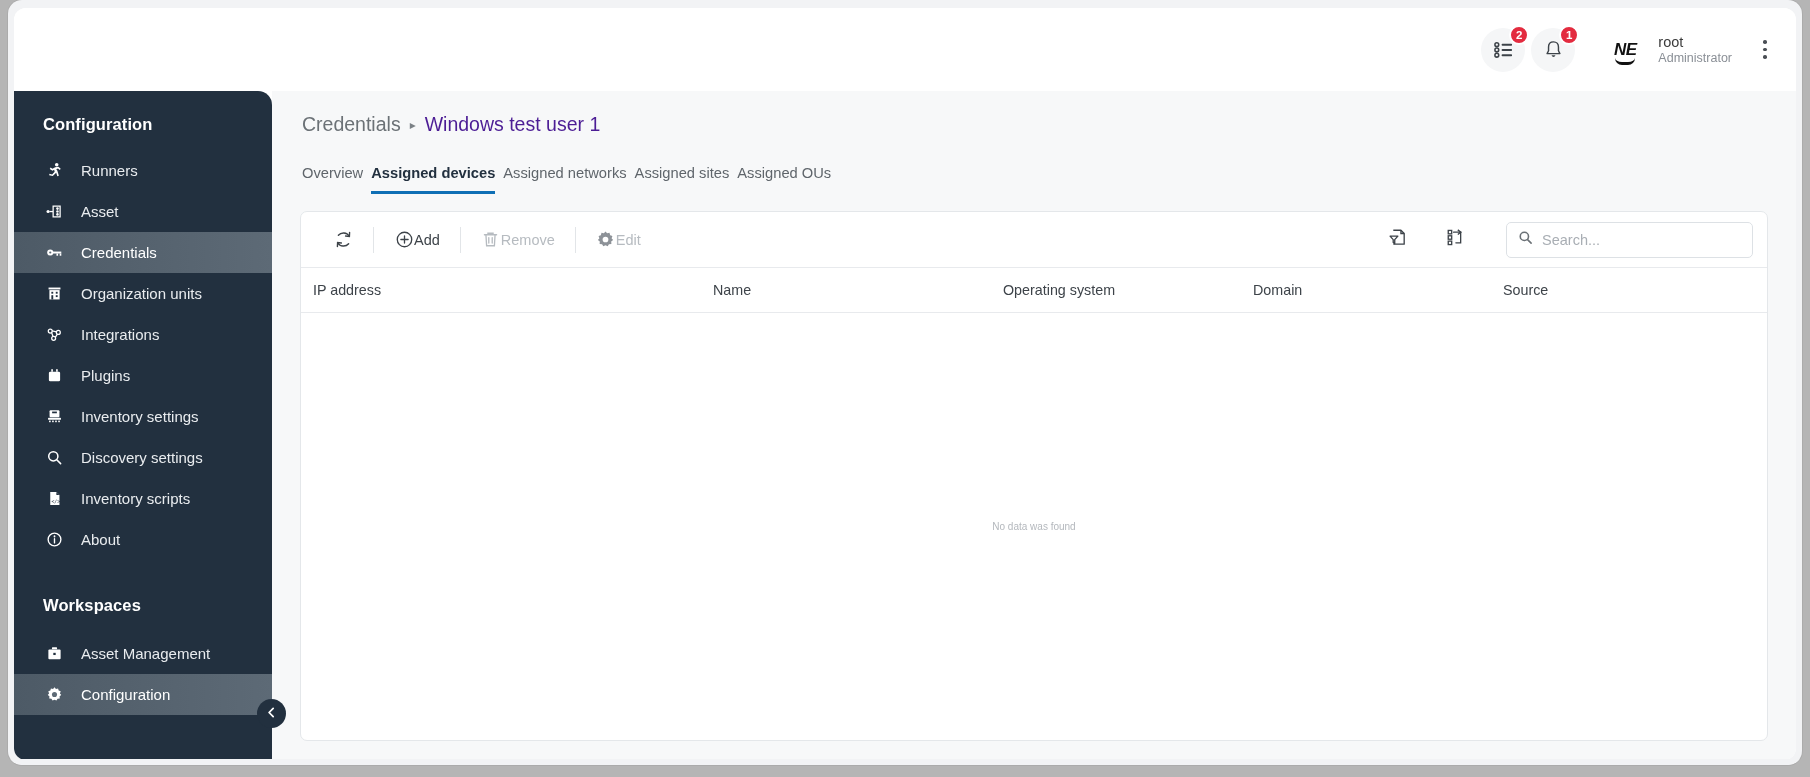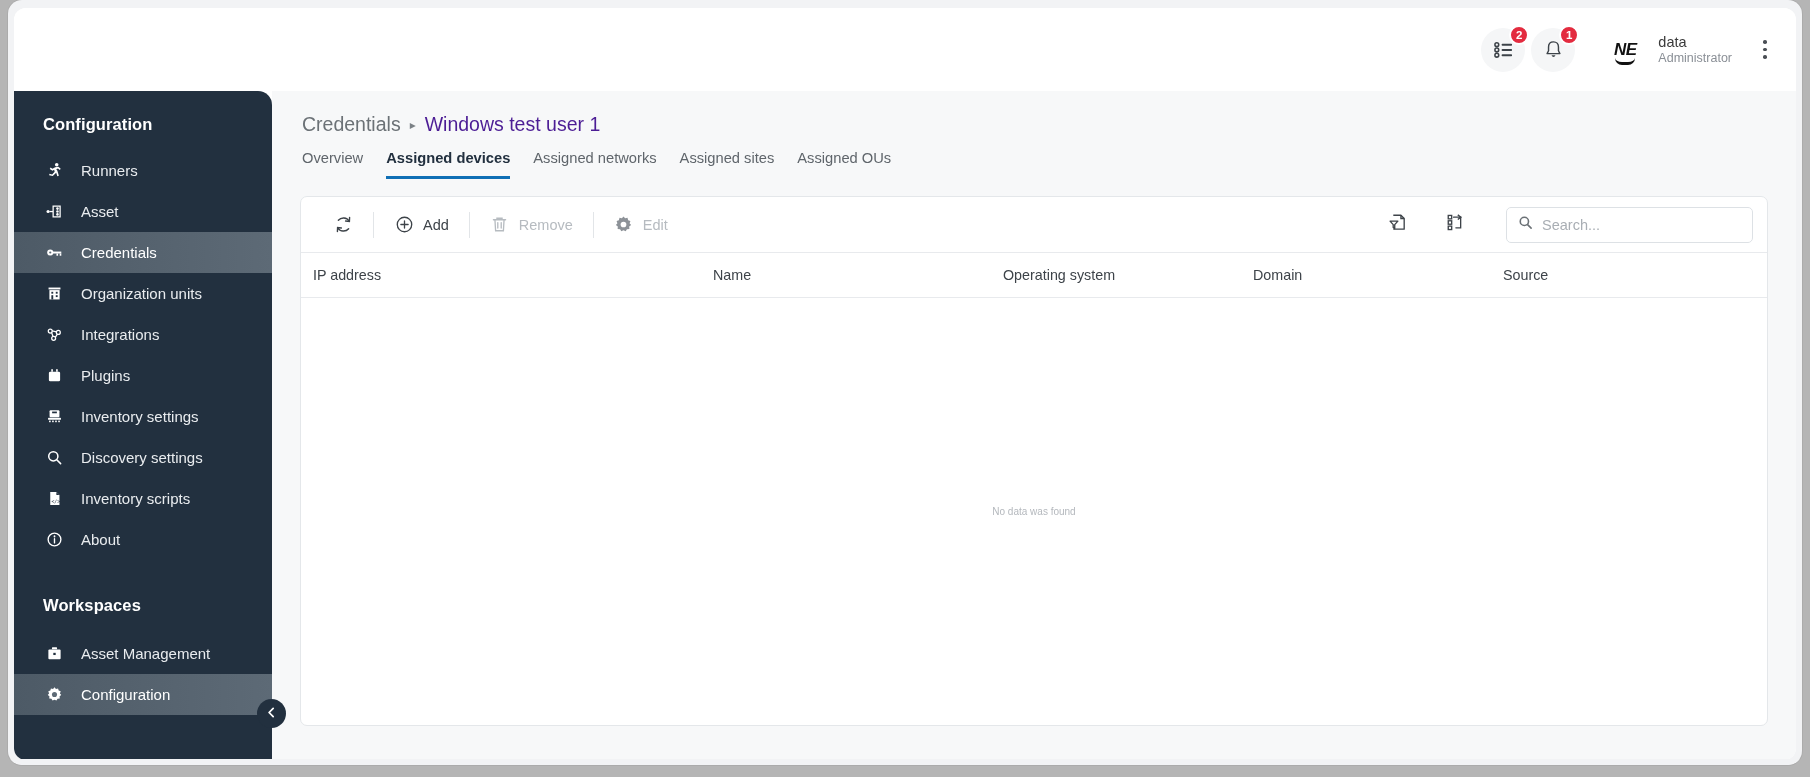--- a/index.html
+++ b/index.html
@@ -227,22 +227,22 @@
     align-items: center;
     gap: 9px;
     padding-left: 2px;
   }
   #breadcrumb .crumb-root { color: #6b7176; }
   #breadcrumb .crumb-sep { color: #7b8186; font-size: 12px; }
   #breadcrumb .crumb-leaf { color: #4c1d95; }
 
   #tabs {
     display: flex;
-    gap: 23px;
-    margin-top: 14px;
+    gap: 8px;
+    margin-top: 29px;
     padding-left: 2px;
     border-bottom: 1px solid transparent;
   }
   .tab {
     font-size: 14.7px;
     color: #5f656b;
     padding-bottom: 10px;
     cursor: pointer;
     border-bottom: 3px solid transparent;
     white-space: nowrap;
@@ -270,21 +270,20 @@
     display: flex;
     align-items: center;
     padding: 0 14px 0 18px;
     gap: 0;
     flex-shrink: 0;
   }
 
   .tool-btn {
     display: flex;
     align-items: center;
-    gap: 9px;
     height: 38px;
     padding: 0 14px;
     font-size: 14.5px;
     color: #3d4349;
     cursor: pointer;
     border-radius: 4px;
     white-space: nowrap;
   }
   .tool-btn.disabled { color: #b6bbc0; cursor: default; }
   .tool-btn .t-icon { display:flex; align-items:center; justify-content:center; width: 20px; }
@@ -398,21 +397,21 @@
             </span>
             <span class="badge">1</span>
           </div>
 
           <div id="user-area">
             <div id="avatar">
               <span>NE</span>
               <span class="smile"></span>
             </div>
             <div id="user-meta">
-              <div id="user-name">data</div>
+              <div id="user-name">root</div>
               <div id="user-role">Administrator</div>
             </div>
           </div>
 
           <div id="kebab">
             <i></i>
             <i></i>
             <i></i>
           </div>
         </div>

